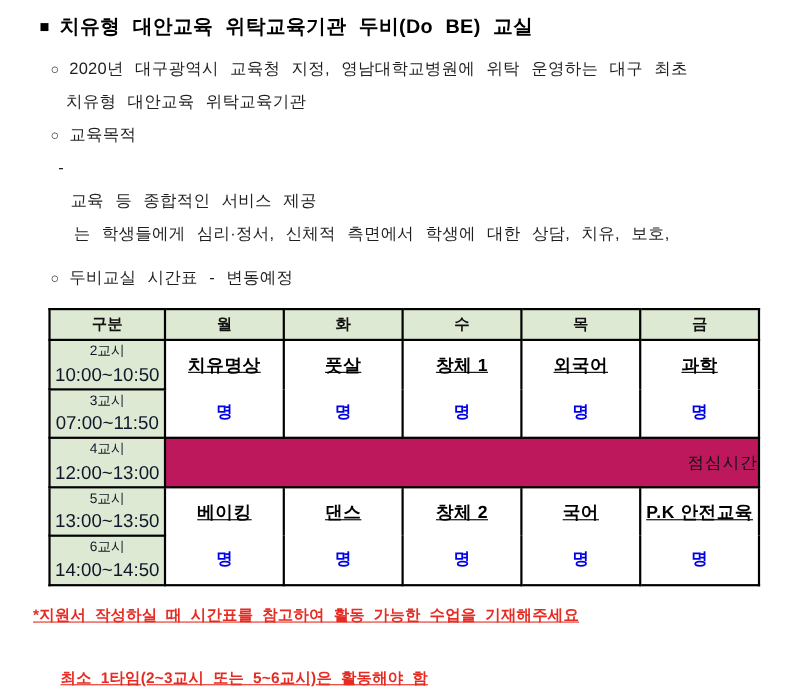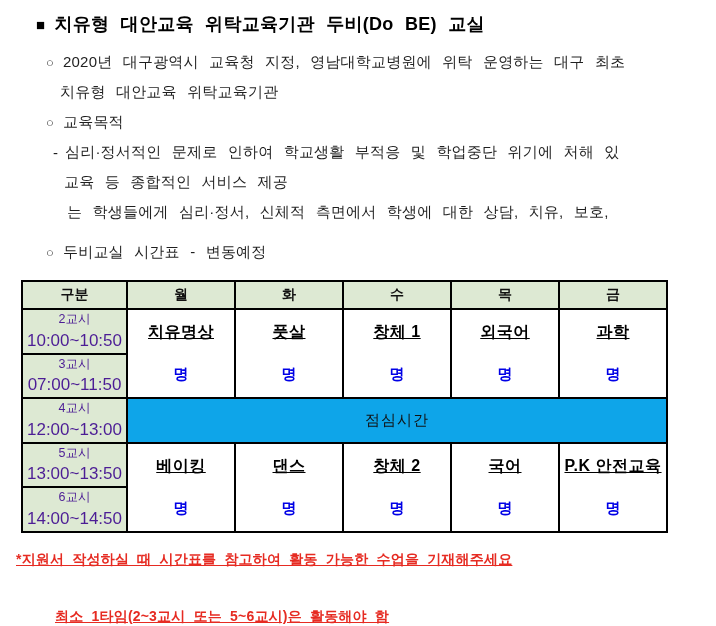--- a/index.html
+++ b/index.html
@@ -30,56 +30,56 @@
   .l-b1b { margin-left:60px; }
   .l-b2  { margin-left:46px; }
   .l-s1  { margin-left:53px; }
   .l-s2  { margin-left:67px; }
   .l-s3  { margin-left:64px; }
   .l-b3  { margin:10px 0 0 46px; }
 
   
   table.timetable {
     border-collapse:collapse; table-layout:fixed;
-    margin:13px 0 0 21px; width:645px;border-radius:15px;
+    margin:13px 0 0 44px; width:645px;border-radius:15px;
   }
   .timetable col.c-time { width:105px; }
   .timetable col.c-day  { width:108px; }
   .timetable th, .timetable td {
     border:2px solid #000; padding:0; text-align:center; vertical-align:middle;
   }
   .timetable tr.head th {
     background:#dde9d3; height:26px; font-size:14px; font-weight:bold; color:#111;
   }
   .timetable td.time {
-    background:#dde9d3; height:42px; color:#4c1d95;
+    background:#dde9d3; height:42px; color:#0f172a;
   }
   .timetable td.time .pname { font-size:12.5px; line-height:1.5; }
   .timetable td.time .ptime { font-size:17px; line-height:1.4; }
   .timetable td.thin-top { border-top-width:1px; }
   .timetable td.block { background:#fff; }
   .timetable td.block .subj {
     height:42px; display:flex; align-items:center; justify-content:center;
     font-size:16px; font-weight:bold; color:#000; letter-spacing:0.5px;text-decoration:underline;
   }
   .timetable td.block .count {
     height:42px; display:flex; align-items:center; justify-content:center;
     font-size:15px; font-weight:bold; color:#0000e6;
   }
-  .timetable td.lunch { background:#0ea5e9; font-size:15px; color:#111; letter-spacing:1px; }
+  .timetable td.lunch { background:#be185d; font-size:15px; color:#111; letter-spacing:1px;text-align:right; }
 
   
   .notes { margin-top:16px; }
   .note {
     display:flex; align-items:center; height:23px;
     font-size:14px; font-weight:bold; color:#e62b22;
     word-spacing:4px; letter-spacing:0.2px; white-space:nowrap;
   }
   .note.underline { text-decoration:underline; text-decoration-color:#e62b22; }
-  .n1 { margin-left:16px; }
+  .n1 { margin-left:30px; }
   .n2 { margin-left:55px;margin-top:34px; }
   .n3 { margin-left:50px; }
   .n4 { margin-left:30px; }
 </style>
 </head>
 <body>
 
 <div class="page">
 
   <div class="doc-title">
@@ -94,21 +94,20 @@
   <div class="line l-b1b">
     <span>치유형 대안교육 위탁교육기관</span>
   </div>
 
   <div class="line l-b2">
     <span class="marker">○</span>
     <span>교육목적</span>
   </div>
   <div class="line l-s1">
     <span class="dash-m">-</span>
-    <span>심리·정서적인 문제로 인하여 학교생활 부적응 및 학업중단 위기에 처해 있</span>
   </div>
   <div class="line l-s3">
     <span>교육 등 종합적인 서비스 제공</span>
   </div>
   <div class="line l-s2">
     <span>는 학생들에게 심리·정서, 신체적 측면에서 학생에 대한 상담, 치유, 보호,</span>
   </div>
 
   <div class="line l-b3">
     <span class="marker">○</span>

